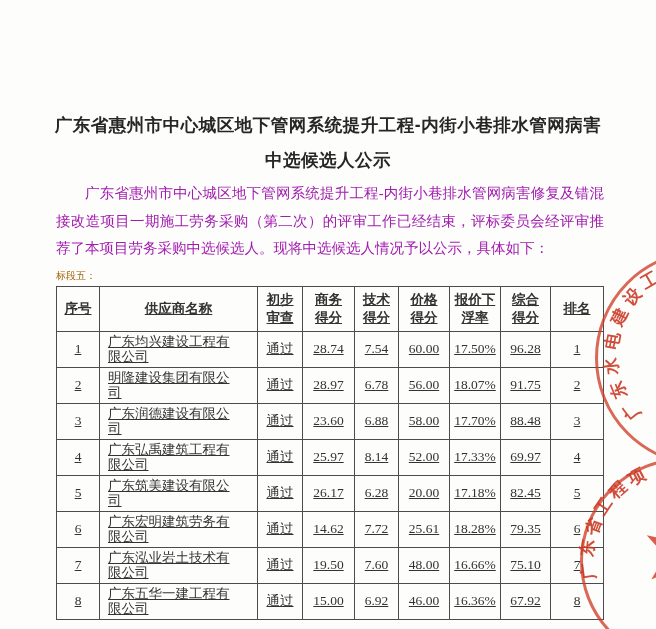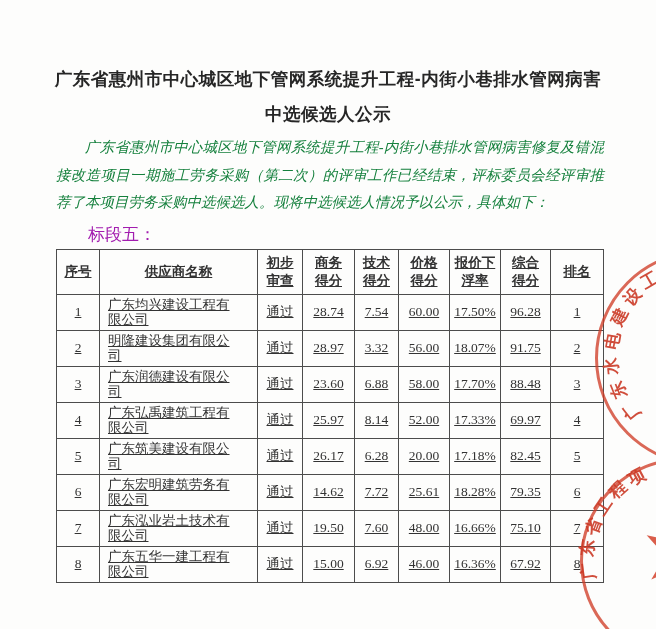--- a/index.html
+++ b/index.html
@@ -6,43 +6,42 @@
   .page{
     position:relative;
     width:656px;height:629px;
     background:#fdfdfc;
     overflow:hidden;
     font-family:"Liberation Serif", serif;
     color:#2f2f2f;
   }
   
   .title-block{
-    padding-top:62px;
+    padding-top:108px;
     text-align:center;
     font-weight:bold;
     font-size:17.5px;
     line-height:35px;
     color:#262626;
     font-family:"Liberation Sans", sans-serif;
     letter-spacing:0.5px;
   }
   
   .body-para{
     margin:2px 52px 0 56px;
     font-size:14.5px;
     line-height:27.5px;
     text-indent:2em;
     text-align:justify;
-    color:#15803d;
-    font-style:italic;
+    color:#a21caf;
   }
   .section-label{
-    margin:6px 0 3px 88px;
-    font-size:17px;
-    color:#a21caf;
+    margin:6px 0 3px 56px;
+    font-size:10px;
+    color:#a16207;
   }
   
   table.results{
     margin-left:56px;
     width:547px;
     border-collapse:collapse;
     table-layout:fixed;
     font-size:13.5px;
     color:#333;
     text-decoration:underline;
@@ -154,21 +153,21 @@
       <td>60.00</td>
       <td>17.50%</td>
       <td>96.28</td>
       <td>1</td>
     </tr>
         <tr>
       <td>2</td>
       <td class="supplier">明隆建设集团有限公司</td>
       <td>通过</td>
       <td>28.97</td>
-      <td>3.32</td>
+      <td>6.78</td>
       <td>56.00</td>
       <td>18.07%</td>
       <td>91.75</td>
       <td>2</td>
     </tr>
         <tr>
       <td>3</td>
       <td class="supplier">广东润德建设有限公司</td>
       <td>通过</td>
       <td>23.60</td>

